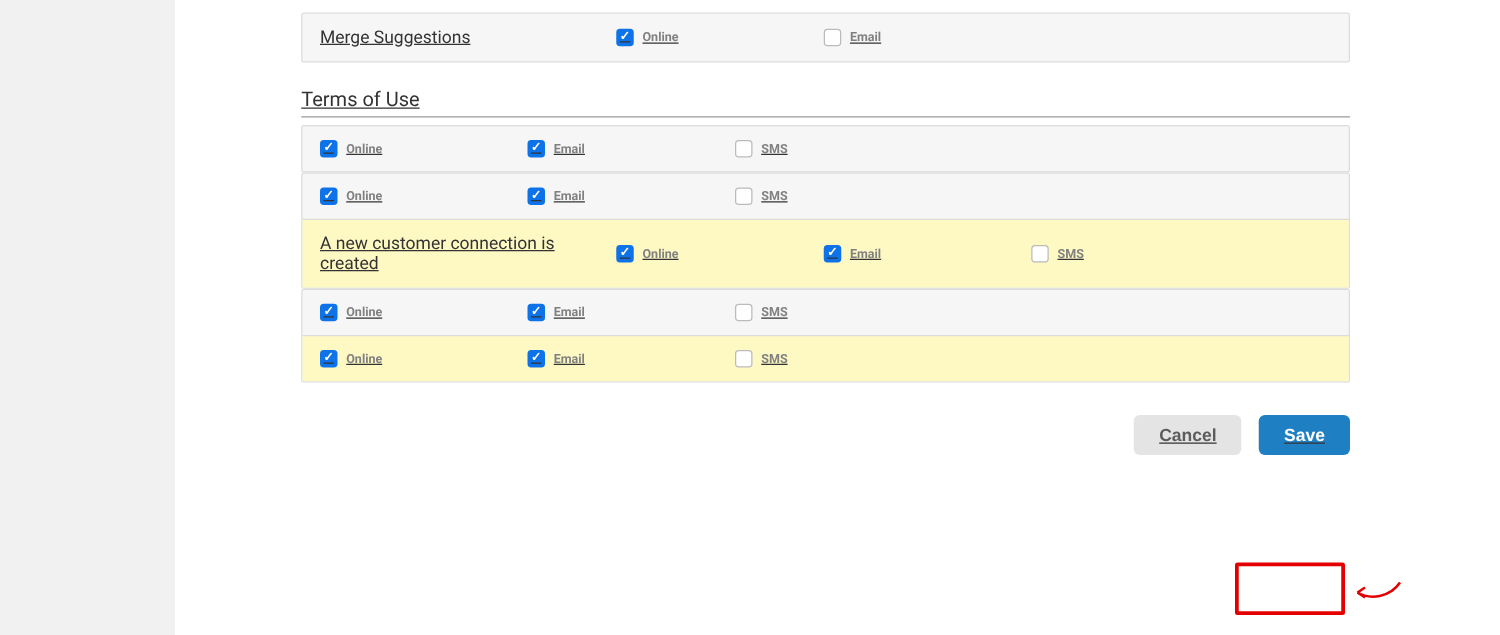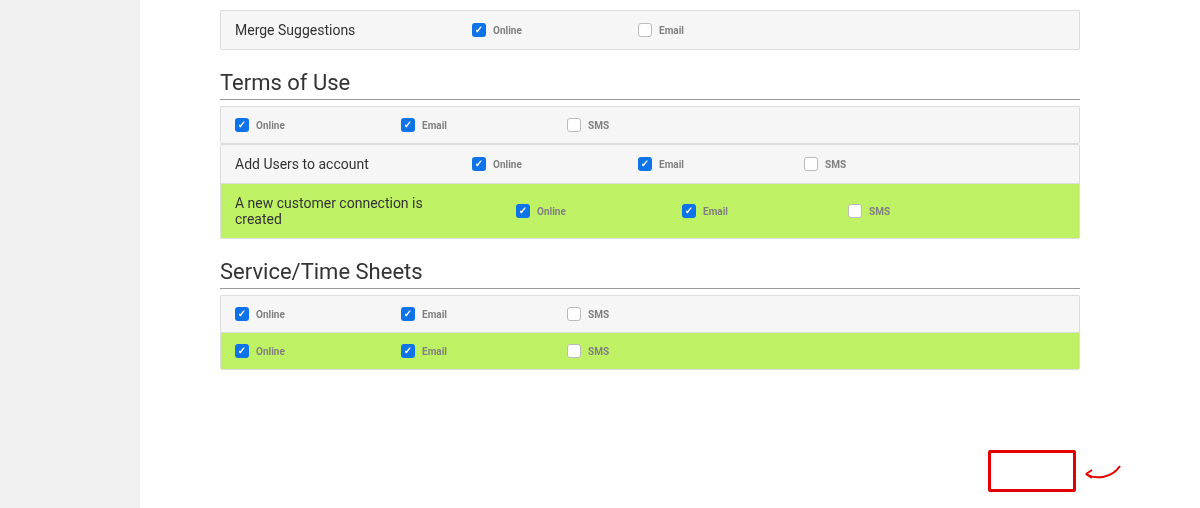--- a/index.html
+++ b/index.html
@@ -15,48 +15,48 @@
       position: relative;
       display: flex;
     }
     .sidebar {
       width: 140px;
       min-height: 490px;
       background: #f1f1f1;
     }
     .main {
       flex: 1;
-      padding-left: 80px;
+      padding-left: 101px;
       padding-right: 120px;
       padding-top: 10px;
+      text-decoration: underline;
     }
     .section-title {
-      font-size: 22px;
+      font-size: 16px;
       font-weight: 400;
       color: #333;
       margin-top: 20px;
       margin-bottom: 6px;
       padding-bottom: 4px;
       border-bottom: 1px solid #999;
     }
     .section-table {
       border: 1px solid #dcdcdc;
       border-radius: 2px;
       background: #f6f6f6;
     }
     .row {
       display: flex;
       align-items: center;
       padding: 11px 14px;
       background: transparent;
     }
     .row + .row {
       border-top: 1px solid #dcdcdc;
-      background: #bef264;
-      gap: 44px;
+      background: #fef9c3;
     }
     .row-label {
       width: 237px;
       color: #333;
       font-size: 14px;
     }
     .checks {
       display: flex;
       gap: 96px;
     }
@@ -164,21 +164,20 @@
           <div class="check">
             <span class="cbox unchecked"></span>
             <span class="check-label">SMS</span>
           </div>
         </div>
       </div>
     </div>
 
     <div class="section-table">
       <div class="row">
-        <div class="row-label">Add Users to account</div>
         <div class="checks">
           <div class="check">
             <span class="cbox checked">✓</span>
             <span class="check-label">Online</span>
           </div>
           <div class="check">
             <span class="cbox checked">✓</span>
             <span class="check-label">Email</span>
           </div>
           <div class="check">
@@ -199,56 +198,59 @@
             <span class="check-label">Email</span>
           </div>
           <div class="check">
             <span class="cbox unchecked"></span>
             <span class="check-label">SMS</span>
           </div>
         </div>
       </div>
     </div>
 
-    <h2 class="section-title">Service/Time Sheets</h2>
-    <div class="section-table">
-      <div class="row">
-        <div class="checks">
-          <div class="check">
-            <span class="cbox checked">✓</span>
-            <span class="check-label">Online</span>
-          </div>
-          <div class="check">
-            <span class="cbox checked">✓</span>
-            <span class="check-label">Email</span>
-          </div>
-          <div class="check">
-            <span class="cbox unchecked"></span>
-            <span class="check-label">SMS</span>
-          </div>
-        </div>
-      </div>
-      <div class="row">
-        <div class="checks">
-          <div class="check">
-            <span class="cbox checked">✓</span>
-            <span class="check-label">Online</span>
-          </div>
-          <div class="check">
-            <span class="cbox checked">✓</span>
-            <span class="check-label">Email</span>
-          </div>
-          <div class="check">
-            <span class="cbox unchecked"></span>
-            <span class="check-label">SMS</span>
-          </div>
-        </div>
-      </div>
-    </div>
-
+    <div class="section-table">
+      <div class="row">
+        <div class="checks">
+          <div class="check">
+            <span class="cbox checked">✓</span>
+            <span class="check-label">Online</span>
+          </div>
+          <div class="check">
+            <span class="cbox checked">✓</span>
+            <span class="check-label">Email</span>
+          </div>
+          <div class="check">
+            <span class="cbox unchecked"></span>
+            <span class="check-label">SMS</span>
+          </div>
+        </div>
+      </div>
+      <div class="row">
+        <div class="checks">
+          <div class="check">
+            <span class="cbox checked">✓</span>
+            <span class="check-label">Online</span>
+          </div>
+          <div class="check">
+            <span class="cbox checked">✓</span>
+            <span class="check-label">Email</span>
+          </div>
+          <div class="check">
+            <span class="cbox unchecked"></span>
+            <span class="check-label">SMS</span>
+          </div>
+        </div>
+      </div>
+    </div>
+
+    <div class="footer">
+      <button class="btn btn-cancel">Cancel</button>
+      <button class="btn btn-save">Save</button>
+    </div>
 
   </div>
 
   <div class="highlight-box" style="left:988px; top:450px; width:88px; height:42px;"></div>
   <svg class="arrow" style="left:1082px; top:456px; width:40px; height:30px;" viewBox="0 0 40 30">
     <path d="M 38 10 C 30 22, 14 24, 4 18" stroke="#e40000" stroke-width="2" fill="none"></path>
     <path d="M 4 18 L 10 14 M 4 18 L 10 22" stroke="#e40000" stroke-width="2" fill="none"></path>
   </svg>
 </div>
 

